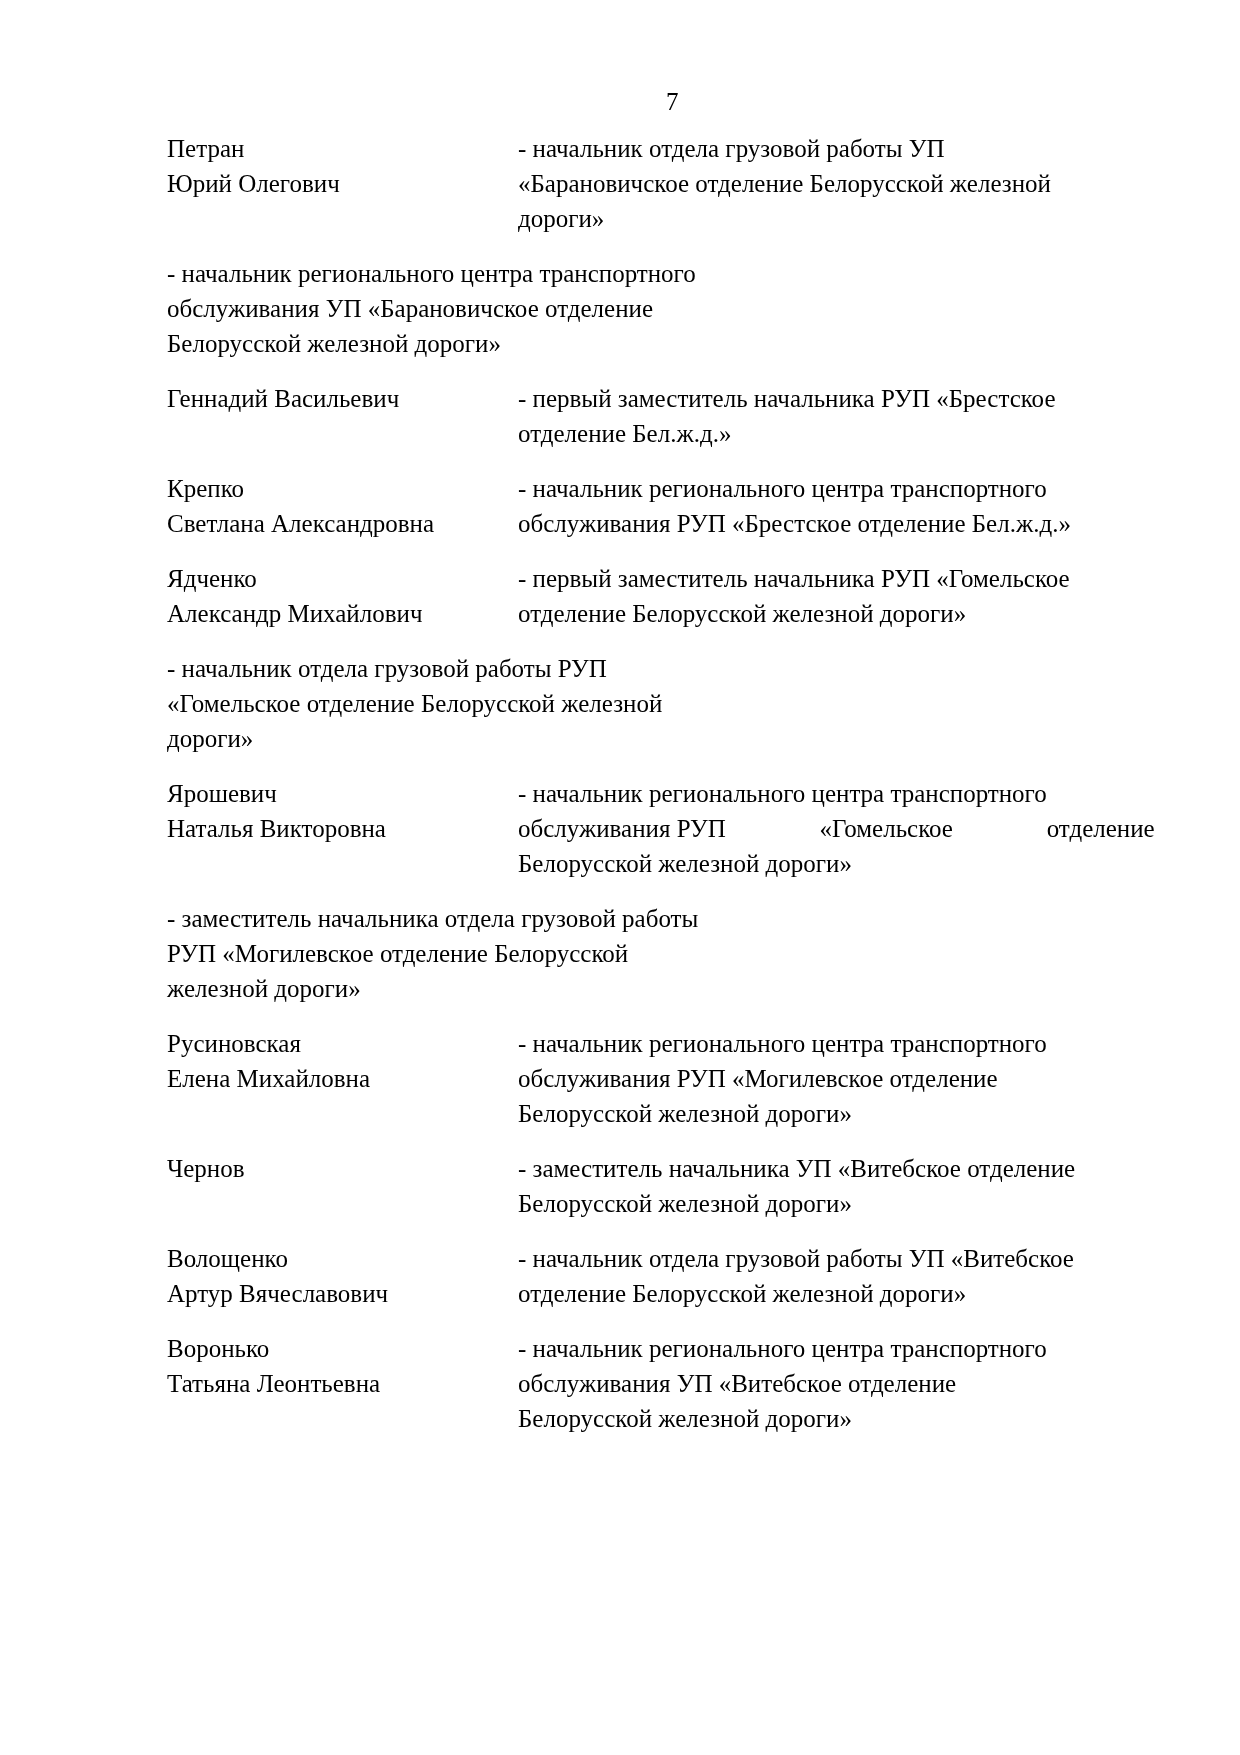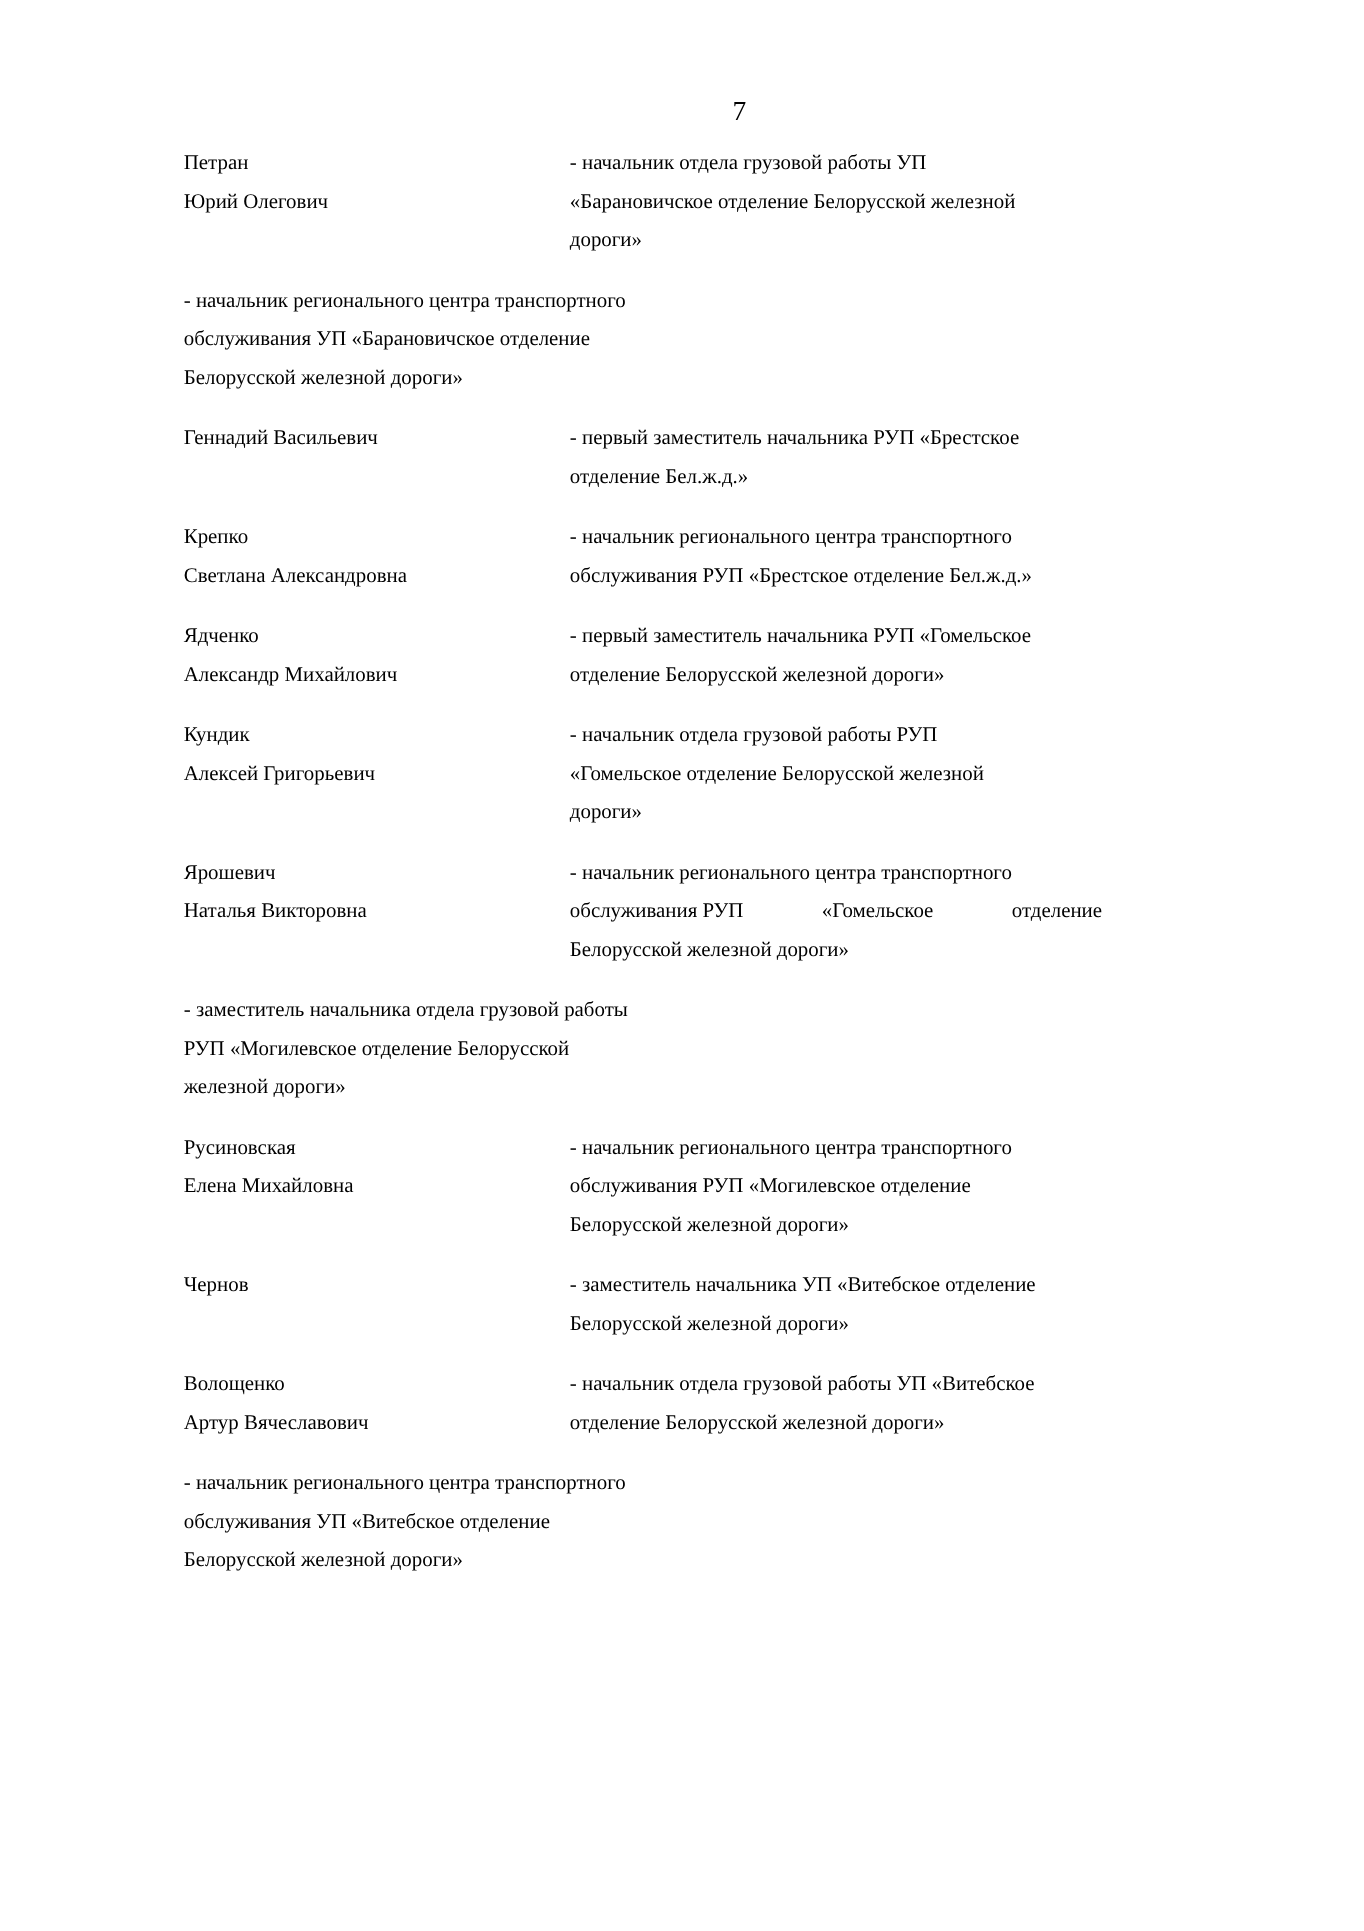--- a/index.html
+++ b/index.html
@@ -25,21 +25,21 @@
   .entries {
     position: absolute;
     left: 167px;
     top: 131px;
     width: 1010px;
   }
   .entry {
     display: flex;
     align-items: flex-start;
     margin-bottom: 20px;
-    font-size: 19px;
+    font-size: 25px;
     line-height: 35px;
   }
   .name {
     width: 351px;
     flex: 0 0 351px;
   }
   .name span { display: block; }
   .position {
     width: 659px;
     flex: 0 0 659px;
@@ -89,24 +89,20 @@
   <div class="entry">
     <div class="name">
       <span>Ядченко</span>
       <span>Александр Михайлович</span>
     </div>
     <div class="position">- первый заместитель начальника РУП «Гомельское
 отделение Белорусской железной дороги»</div>
   </div>
 
   <div class="entry">
-    <div class="name">
-      <span>Кундик</span>
-      <span>Алексей Григорьевич</span>
-    </div>
     <div class="position">- начальник отдела грузовой работы РУП
 «Гомельское отделение Белорусской железной
 дороги»</div>
   </div>
 
   <div class="entry">
     <div class="name">
       <span>Ярошевич</span>
       <span>Наталья Викторовна</span>
     </div>
@@ -142,18 +138,22 @@
   <div class="entry">
     <div class="name">
       <span>Волощенко</span>
       <span>Артур Вячеславович</span>
     </div>
     <div class="position">- начальник отдела грузовой работы УП «Витебское
 отделение Белорусской железной дороги»</div>
   </div>
 
   <div class="entry">
+    <div class="name">
+      <span>Воронько</span>
+      <span>Татьяна Леонтьевна</span>
+    </div>
     <div class="position">- начальник регионального центра транспортного
 обслуживания УП «Витебское отделение
 Белорусской железной дороги»</div>
   </div>
 
 </div>
 
 </body></html>

